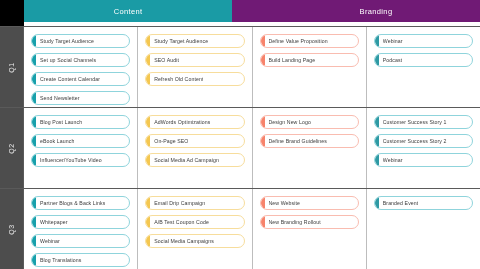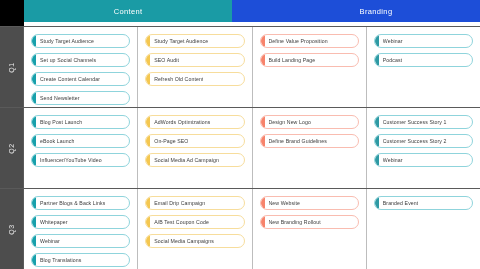--- a/index.html
+++ b/index.html
@@ -28,21 +28,21 @@
   .col-head {
     flex: 1 1 0;
     display: flex; align-items: center; justify-content: center;
     color: #ffffff;
     font-size: 7.5px;
     letter-spacing: 0.35px;
     height: 22px;
   }
   .col-head.c0 { background: #1a9ba5; }
   .col-head.c1 { background: #f4cc64; }
-  .col-head.c2 { background: #1d4ed8; padding-left: 40px; }
+  .col-head.c2 { background: #701a75; padding-left: 40px; }
   .col-head.c3 { background: #44aaaa; }
 
   
   .body-rows {
     flex: 1 1 auto;
     display: flex; flex-direction: column;
     border-top: 1px solid #5a5a5a;
   }
   .q-row {
     flex: 1 1 0;

